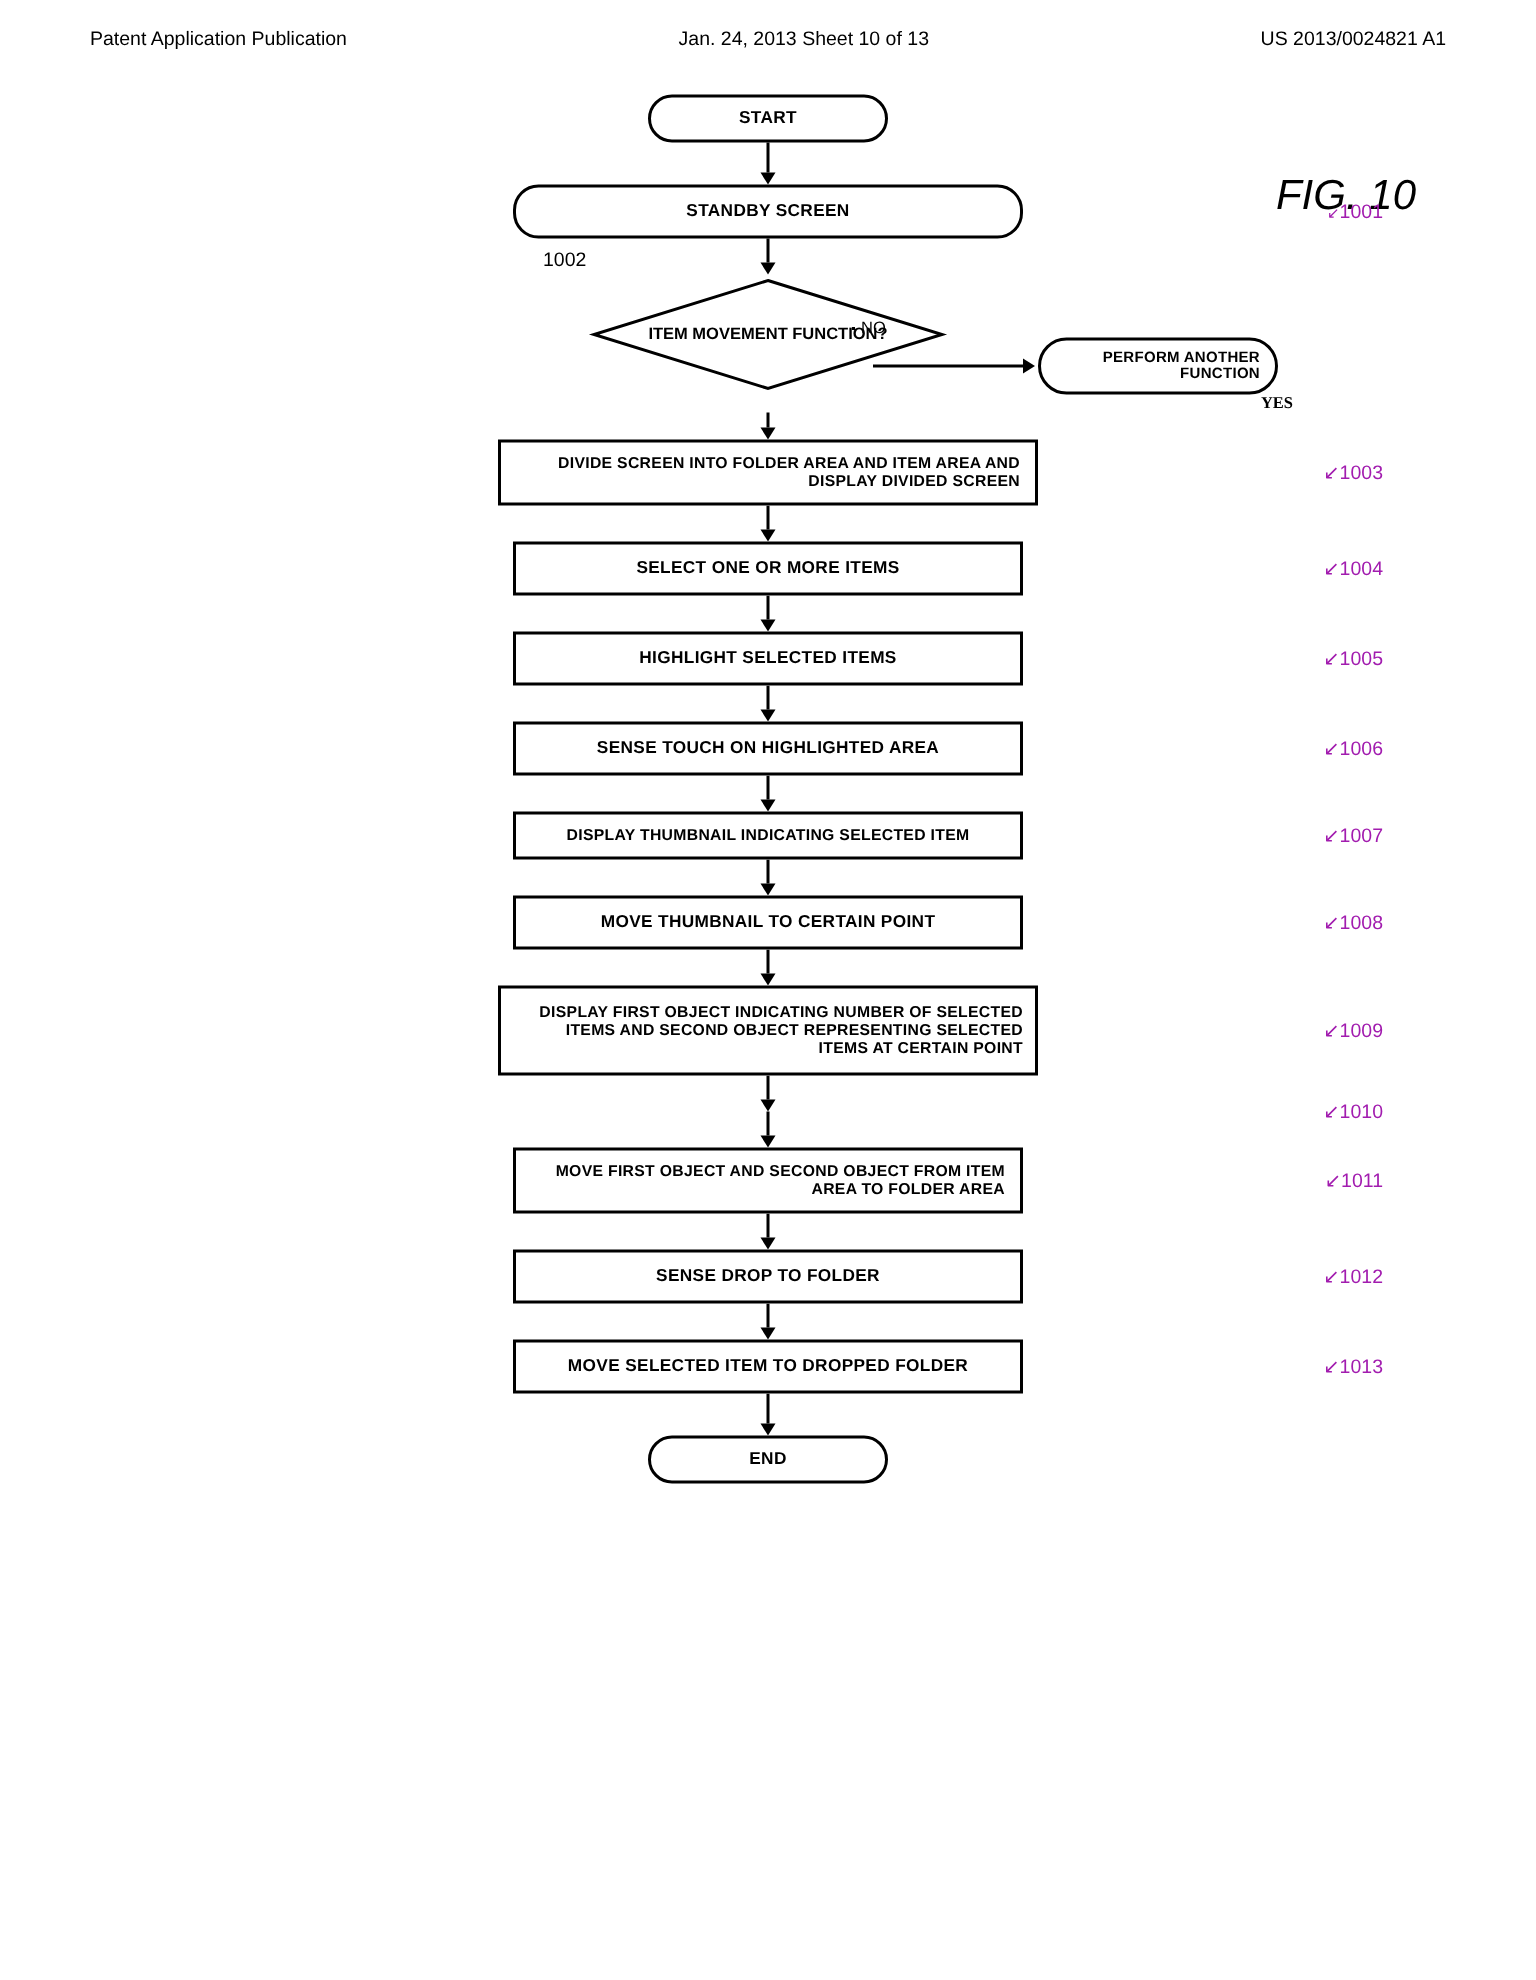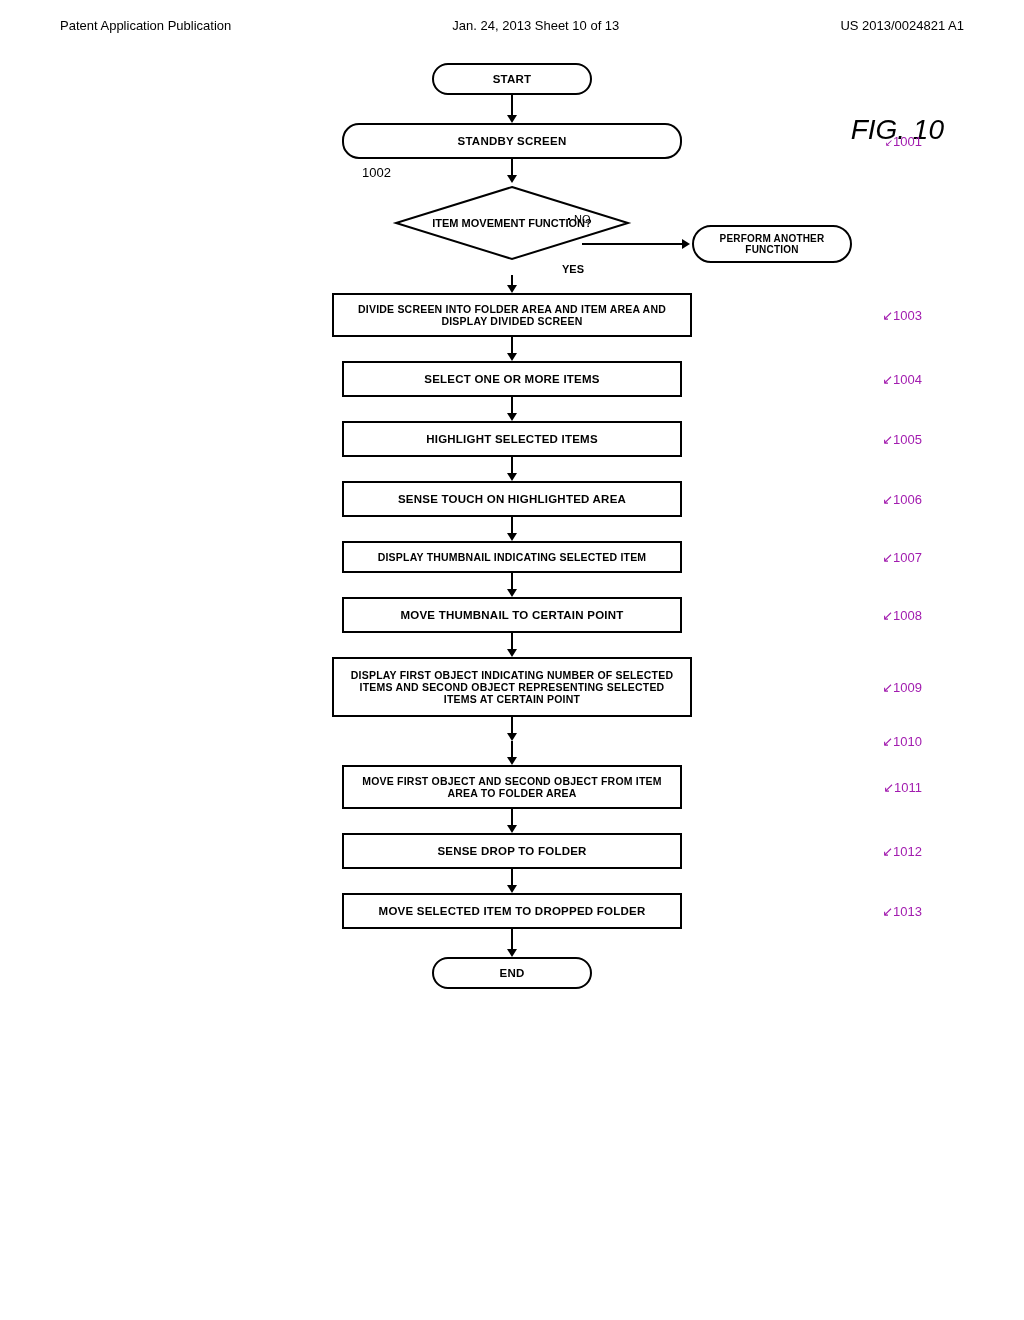--- a/index.html
+++ b/index.html
@@ -31,21 +31,21 @@
     .flowchart {
       position: relative;
       width: 700px;
     }
 
     
     .node {
       display: flex;
       align-items: center;
       justify-content: center;
-      text-align: center;
+      text-align: right;
       font-size: 11.5px;
       font-weight: bold;
       letter-spacing: 0.02em;
       color: #000;
       position: relative;
     }
 
     .node-rounded {
       border: 2px solid #000;
       border-radius: 30px;
@@ -173,21 +173,21 @@
           <span style="font-size:11px; margin:0 4px;">NO</span>
         </div>
         <div style="display:flex; align-items:center;">
           <div style="height:2px; width:100px; background:#000; margin-left:14px;"></div>
           <div style="width:0;height:0;border-top:5px solid transparent;border-bottom:5px solid transparent;border-left:8px solid #000;"></div>
           <div class="node node-rounded" style="font-size:10px; padding:6px 10px; min-width:140px; max-width:160px; margin-left:2px;">PERFORM ANOTHER FUNCTION</div>
         </div>
       </div>
     </div>
 
-    <div style="display:flex; flex-direction:column; align-items:center; padding-left: 120px;">
+    <div style="display:flex; flex-direction:column; align-items:flex-end; padding-left: 120px; font-family: Liberation Serif, serif;">
       <span style="font-size:11px; font-weight:bold; margin-left:2px;">YES</span>
     </div>
     <div class="connector">
       <div class="arrow-line" style="height:10px;"></div>
       <div class="arrow-head"></div>
     </div>
 
     <div class="step-wrap">
       <div class="node node-rect" style="min-width:340px; max-width:360px; font-size:10.5px; padding:8px 10px;">
         <span>DIVIDE SCREEN INTO FOLDER AREA AND ITEM AREA AND DISPLAY DIVIDED SCREEN</span>

